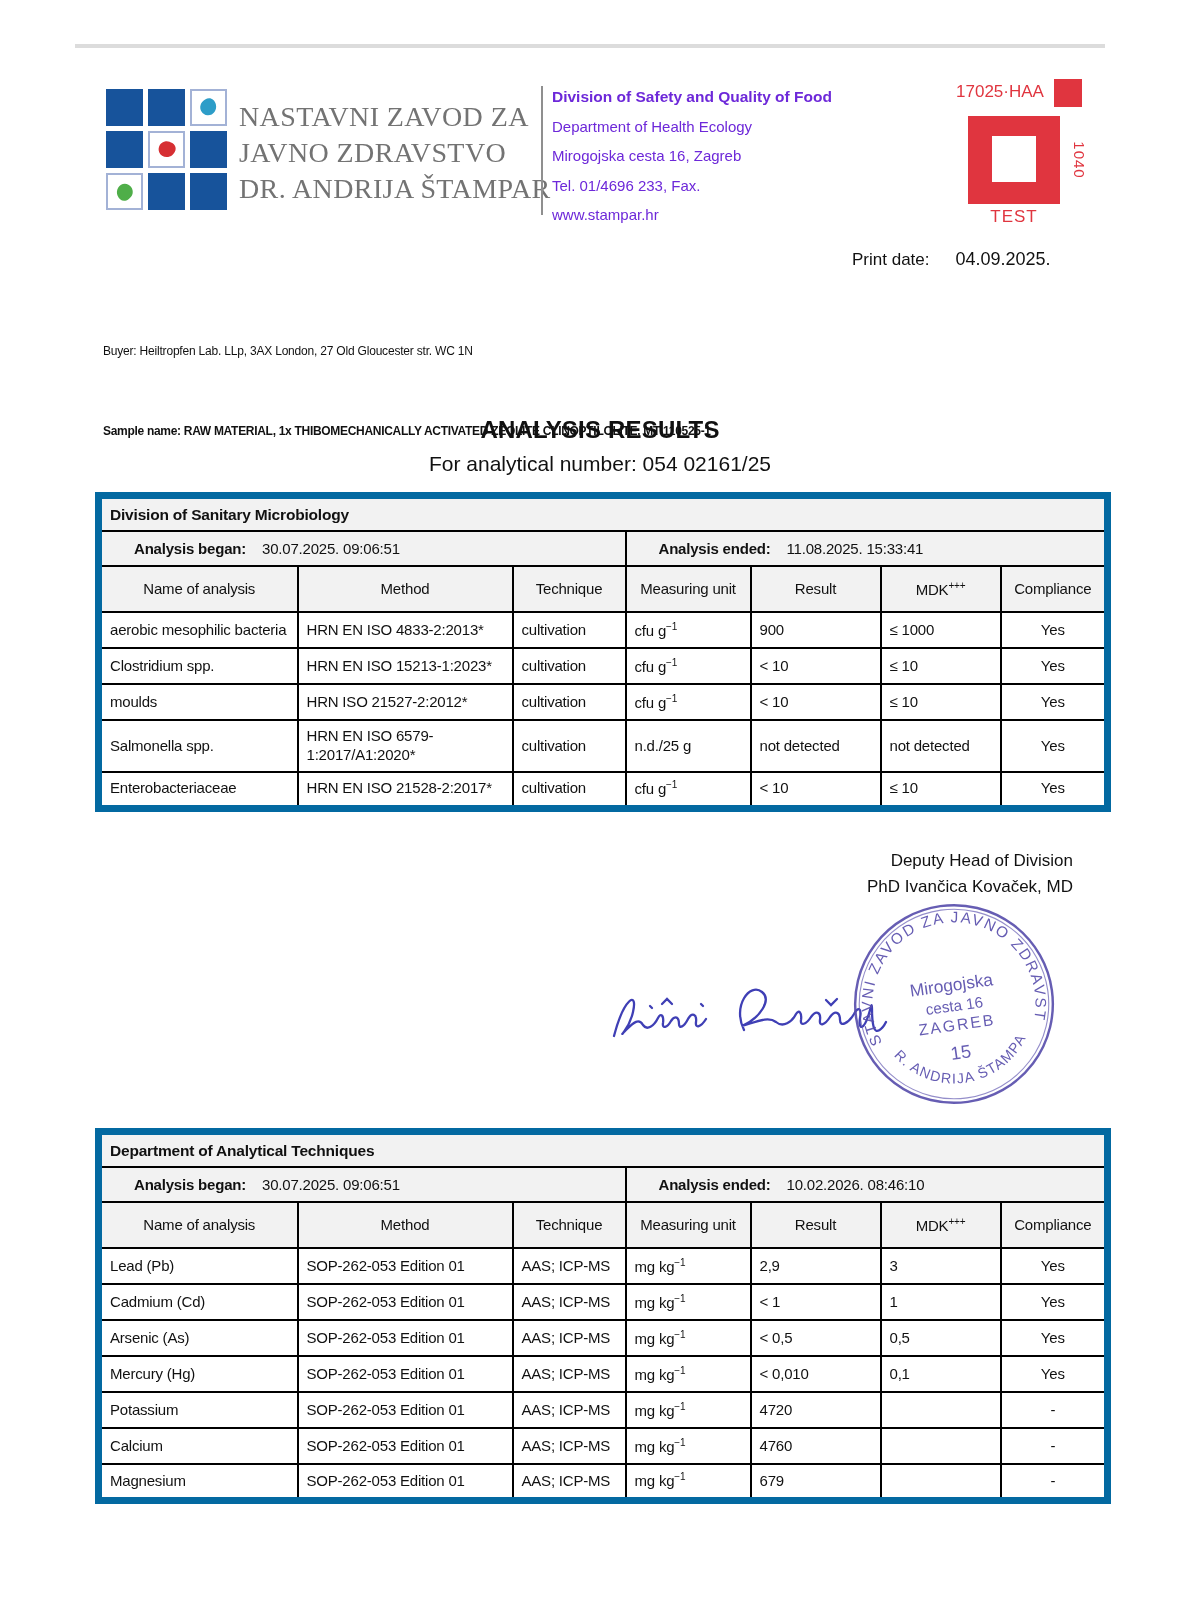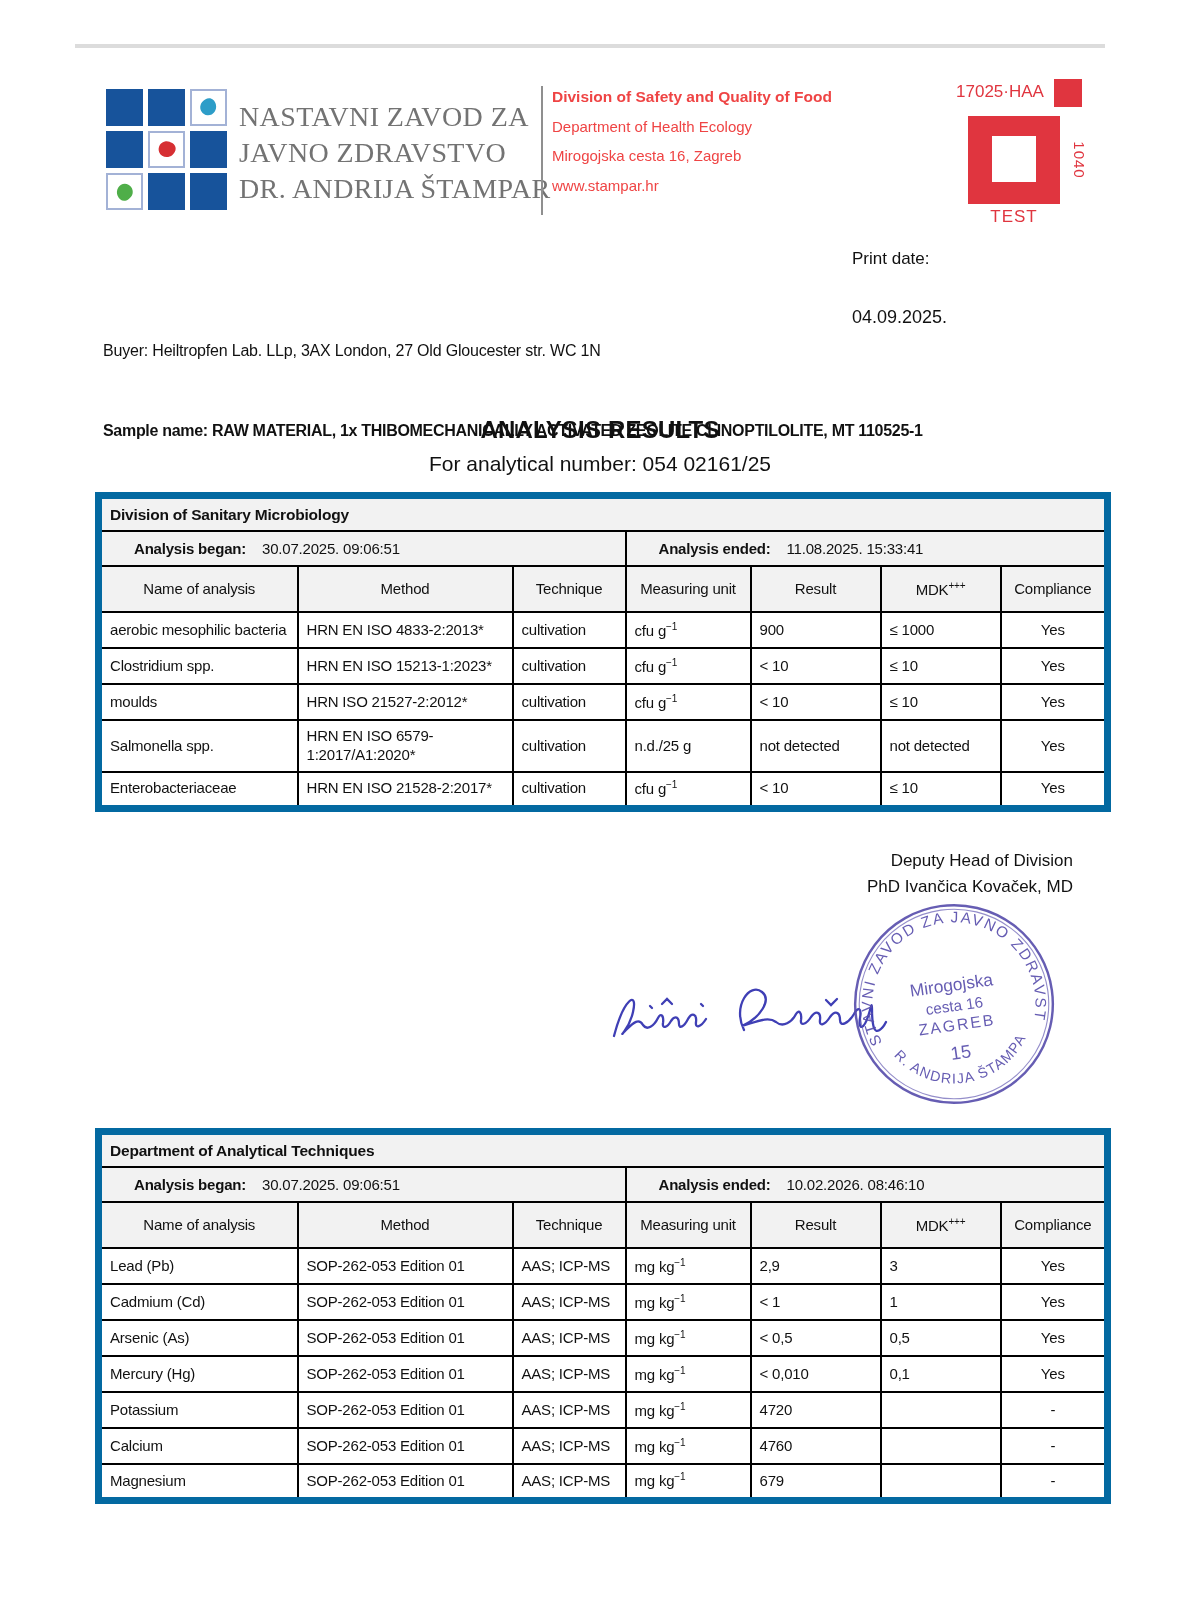--- a/index.html
+++ b/index.html
@@ -15,32 +15,32 @@
 
   
   .logo-grid { left:106px; top:89px; display:grid; grid-template-columns:repeat(3,37px); grid-auto-rows:37px; gap:5px; }
   .lc { background:#17539b; }
   .lo { background:#fff; border:2px solid #a3b2d6; display:flex; align-items:center; justify-content:center; }
   .lo svg { width:25px; height:25px; }
 
   .inst-name { left:239px; top:99px; width:305px; font-family:"Liberation Serif", serif; color:#737373; font-size:28px; line-height:36px; letter-spacing:.4px; white-space:nowrap; }
   .v-divider { left:541px; top:86px; width:2px; height:129px; background:#8f8f8f; }
 
-  .contact { left:552px; top:82px; font-size:15px; line-height:29.5px; color:#ef4444; }
+  .contact { left:552px; top:82px; font-size:15px; line-height:29.5px; color:#6d28d9; }
   .contact .b1 { font-weight:bold; font-size:15.5px; }
 
   .accred { left:948px; top:76px; width:142px; height:150px; }
 
   
-  .printdate { left:852px; top:249px; display:flex; gap:38px; align-items:baseline;flex-direction:column; }
+  .printdate { left:852px; top:249px; display:flex; gap:26px; align-items:baseline; }
   .printdate .lbl { font-size:17px; }
   .printdate .val { font-size:18px; }
 
   
-  .sampleinfo { left:103px; top:285px; font-size:16px; line-height:26.5px; letter-spacing:-.2px; white-space:pre-wrap; }
+  .sampleinfo { left:103px; top:285px; font-size:12px; line-height:26.5px; letter-spacing:-.2px; white-space:pre-wrap; }
   .sampleinfo .bold { font-weight:bold; letter-spacing:-.3px; }
 
   
   .doc-title { left:0; top:416px; width:1200px; text-align:center; }
   .doc-title h1 { margin:0; font-size:24px; font-weight:bold; letter-spacing:.2px; }
   .doc-title h2 { margin:8px 0 0 0; font-size:21px; font-weight:normal; }
 
   
   table.results { border-collapse:collapse; width:1009px; table-layout:fixed; font-size:15px; letter-spacing:-.2px; background:#fff; }
   table.results { border:7px solid #0369a1; }
@@ -95,20 +95,21 @@
   <div>JAVNO ZDRAVSTVO</div>
   <div>DR. ANDRIJA ŠTAMPAR</div>
 </div>
 
 <div class="abs v-divider"></div>
 
 <div class="abs contact">
   <div class="b1">Division of Safety and Quality of Food</div>
   <div>Department of Health Ecology</div>
   <div>Mirogojska cesta 16, Zagreb</div>
+  <div>Tel. 01/4696 233, Fax.</div>
   <div>www.stampar.hr</div>
 </div>
 
 <svg class="abs accred" viewBox="0 0 142 150">
   <g fill="#e0353f">
     <text x="52" y="21" text-anchor="middle" font-size="17">17025·HAA</text>
     <rect x="106" y="3" width="28" height="28"></rect>
     <path d="M20 40 H112 V128 H20 Z M44 60 H88 V106 H44 Z" fill-rule="evenodd"></path>
     <text x="126" y="84" text-anchor="middle" font-size="15" letter-spacing="1" transform="rotate(90 126 84)">1040</text>
     <text x="66" y="146" text-anchor="middle" font-size="17" letter-spacing="1">TEST</text>

